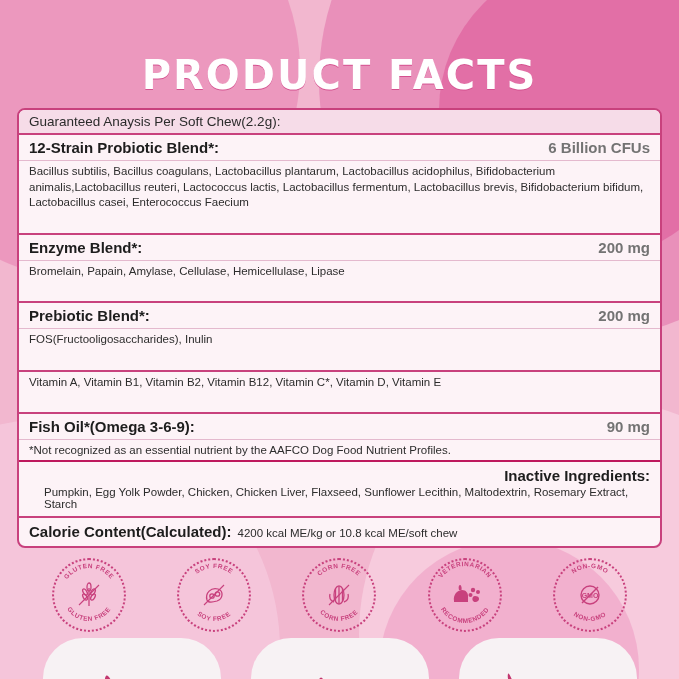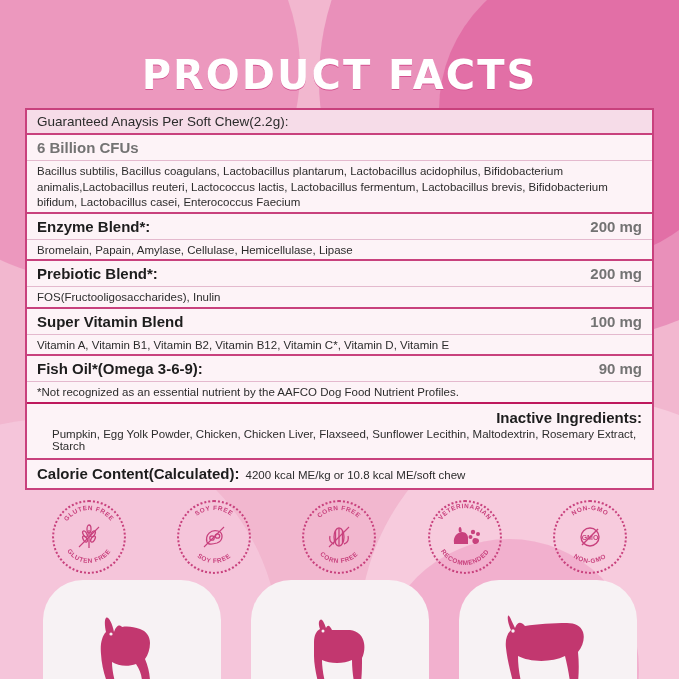--- a/index.html
+++ b/index.html
@@ -33,40 +33,40 @@
     font-weight:bold;
     color:#ffffff;
     letter-spacing:2px;
     padding:12px 0 10px 0;
     font-family:"DejaVu Sans", sans-serif;
     text-shadow:0 1px 0 #d4508f;
     margin-top:40px;
   }
 
   .panel{
-    margin:0 25px;
+    margin:0 17px;
     background:#fdf3f7;
     border:2px solid #c8417d;
-    border-radius:0;
+    border-radius:8px;
     overflow:hidden;
   }
   .row{
     padding:4px 10px;
     border-bottom:1px solid #e4b9ce;
     display:flex;
     justify-content:space-between;
     align-items:baseline;
     gap:8px;
   }
   .row.head{background:#f6dce8;border-bottom:2px solid #c8417d;}
   .row.head .k{font-size:13.5px;color:#2b2b2b;font-weight:normal;}
   .k{font-size:15px;color:#1d1d1d;font-weight:bold;}
   .v{font-size:15px;color:#737373;font-weight:bold;white-space:nowrap;}
   .sub{
-    padding:3px 10px 1px 10px;
+    padding:3px 10px 22px 10px;
     font-size:11.5px;
     color:#2c2c2c;
     line-height:1.35;
     border-bottom:1px solid #e4b9ce;
   }
   .sub.thick{border-bottom:2px solid #c8417d;}
   .note{
     padding:4px 10px;
     font-size:11.5px;
     color:#2c2c2c;
@@ -135,40 +135,37 @@
 
   <div class="title">PRODUCT FACTS</div>
 
   <div class="panel">
 
     <div class="row head">
       <span class="k">Guaranteed Anaysis Per Soft Chew(2.2g):</span>
     </div>
 
     <div class="row">
+      <span class="k">12-Strain Probiotic Blend*:</span>
       <span class="v">6 Billion CFUs</span>
     </div>
     <div class="sub thick">Bacillus subtilis, Bacillus coagulans, Lactobacillus plantarum, Lactobacillus acidophilus, Bifidobacterium animalis,Lactobacillus reuteri, Lactococcus lactis, Lactobacillus fermentum, Lactobacillus brevis, Bifidobacterium bifidum, Lactobacillus casei, Enterococcus Faecium</div>
 
     <div class="row">
       <span class="k">Enzyme Blend*:</span>
       <span class="v">200 mg</span>
     </div>
     <div class="sub thick">Bromelain, Papain, Amylase, Cellulase, Hemicellulase, Lipase</div>
 
     <div class="row">
       <span class="k">Prebiotic Blend*:</span>
       <span class="v">200 mg</span>
     </div>
     <div class="sub thick">FOS(Fructooligosaccharides), Inulin</div>
 
-    <div class="row">
-      <span class="k">Super Vitamin Blend</span>
-      <span class="v">100 mg</span>
-    </div>
     <div class="sub thick">Vitamin A, Vitamin B1, Vitamin B2, Vitamin B12, Vitamin C*, Vitamin D, Vitamin E</div>
 
     <div class="row">
       <span class="k">Fish Oil*(Omega 3-6-9):</span>
       <span class="v">90 mg</span>
     </div>
 
     <div class="note">*Not recognized as an essential nutrient by the AAFCO Dog Food Nutrient Profiles.</div>
 
     <div class="inact-title">Inactive Ingredients:</div>

